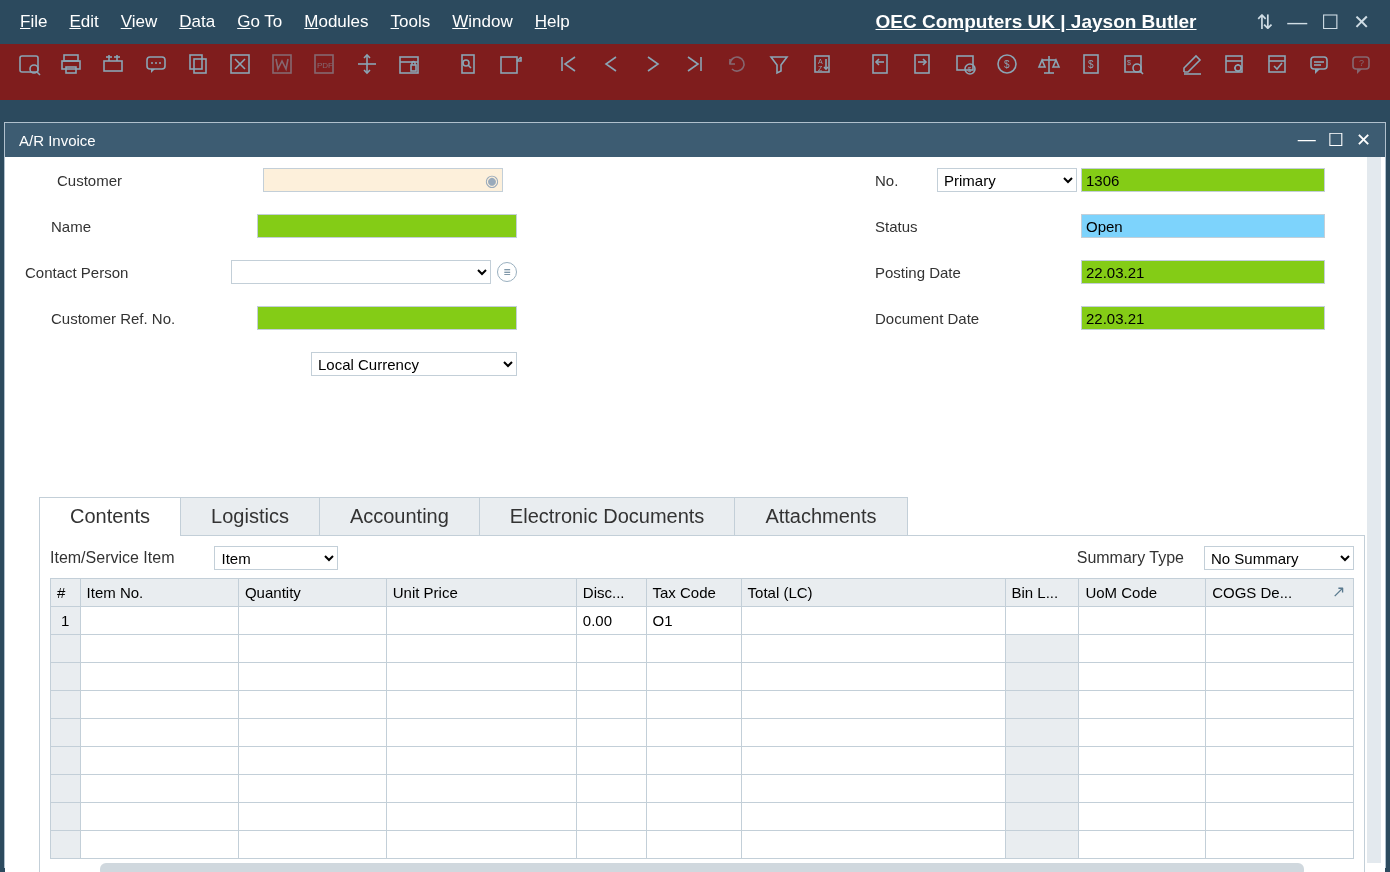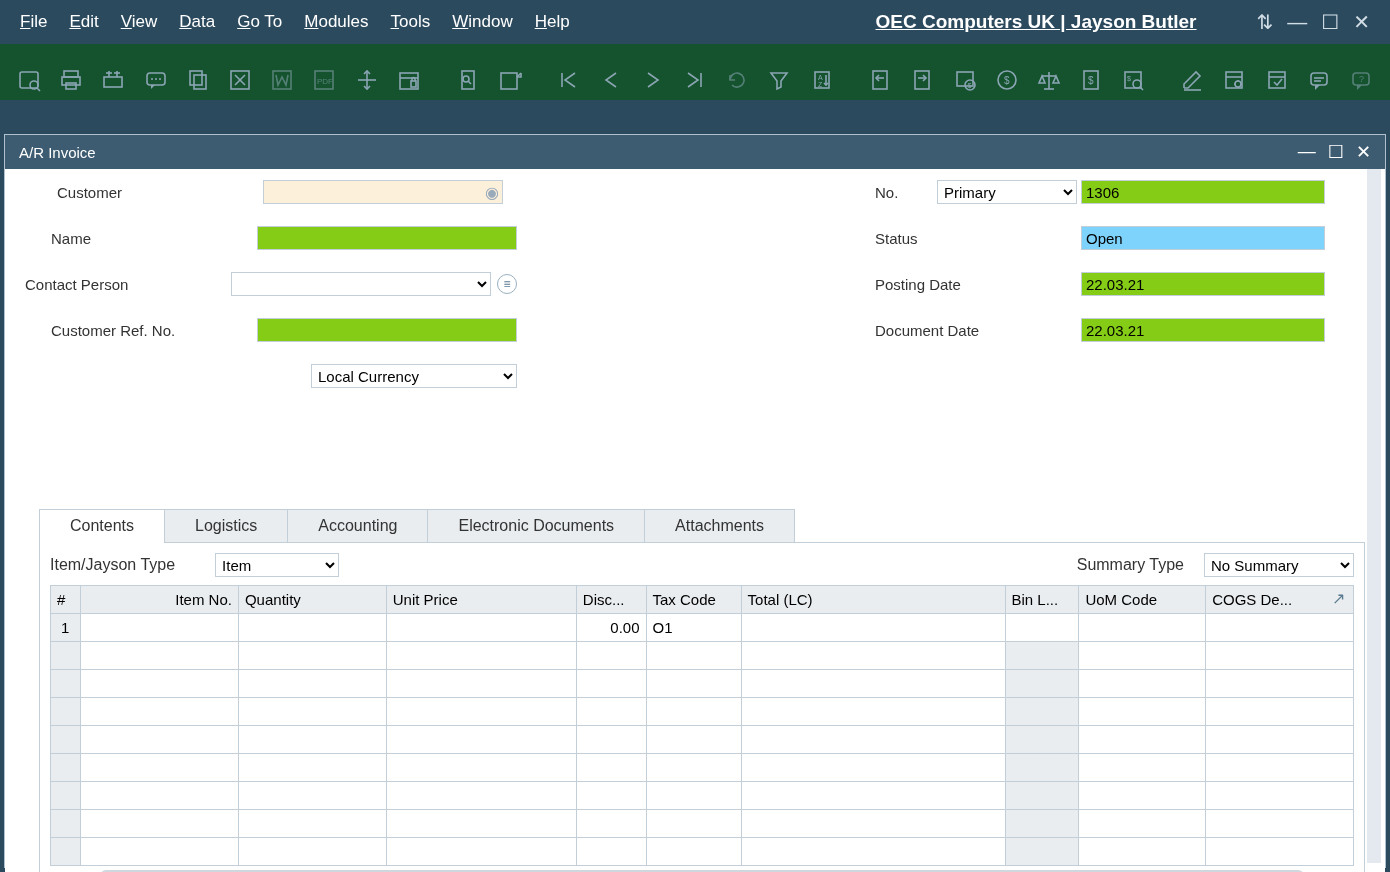--- a/index.html
+++ b/index.html
@@ -22,44 +22,43 @@
   font-weight: bold;
   text-decoration: underline;
   font-size: 19px;
   margin-right: 60px;
 }
 .menubar .win-controls-top { display: flex; align-items: center; gap: 14px; color: #d0dde5; font-size: 20px; }
 .menubar .win-controls-top span { cursor:pointer; }
 
 
 .toolbar {
-  background: #14532d;
+  background: #7f1d1d;
   height: 56px;
   display: flex;
-  align-items: flex-end;
+  align-items: flex-start;
   padding: 0 12px;
   gap: 8px;
 }
 .toolbar .tb-btn {
   width: 40px; height: 40px;
   display: flex; align-items: center; justify-content: center;
   color: #8ba5b5;
   cursor: pointer;
   font-size: 20px;
 }
 .toolbar .tb-sep { width: 10px; }
 .toolbar svg { display:block; }
 
 
 .doc-frame {
   position: absolute;
   left: 4px; right: 4px; top: 122px; bottom: 4px;
   background: #fff;
   border: 1px solid #b0c0cd;
-  margin-top: 12px;
 }
 .doc-titlebar {
   background: #3d5c72;
   color: #fff;
   height: 34px;
   display: flex;
   align-items: center;
   padding: 0 14px;
   font-size: 15px;
 }
@@ -120,21 +119,21 @@
   display: flex;
   border-bottom: 1px solid #c3cfd8;
   margin-top: 120px;
   margin-left: 14px;
 }
 .tab {
   border: 1px solid #c3cfd8;
   border-bottom: none;
   background: #e9edf0;
   padding: 7px 30px;
-  font-size: 16px;
+  font-size: 20px;
   color: #333;
   cursor: pointer;
   margin-right: -1px;
 }
 .tab.active {
   background: #fff;
   position: relative;
 }
 .tab.active::after {
   content:"";
@@ -174,21 +173,21 @@
   background: #e9edf0;
   font-weight: normal;
   white-space: nowrap;
 }
 .grid td.rownum {
   background: #e9edf0;
   text-align: center;
   width: 28px;
 }
 .grid td.shade { background: #e9edf0; }
-.grid .num { text-align: right; }
+.grid .num { }
 .grid-scroll {
   height: 14px;
   background: #d0d8de;
   margin: 4px 50px 10px 50px;
   border-radius: 6px;
 }
 .popout {
   position:absolute; right:4px; top:4px;
   width:18px; height:18px;
   color:#5a7a8f;
@@ -554,34 +553,34 @@
     <div class="tabs" id="tabs-holder">
         <div class="tab active">Contents</div>
         <div class="tab">Logistics</div>
         <div class="tab">Accounting</div>
         <div class="tab">Electronic Documents</div>
         <div class="tab">Attachments</div>
       </div>
 
     <div class="tab-content">
       <div class="itype-row">
-        <span class="lbl">Item/Jayson Type</span>
+        <span class="lbl">Item/Service Item</span>
         <select class="form-select" style="width:124px"><option>Item</option></select>
         <div class="spacer"></div>
         <span class="lbl" style="margin-right:20px">Summary Type</span>
         <select class="form-select" style="width:150px"><option>No Summary</option></select>
       </div>
 
       <div class="grid-wrap">
         <span class="popout">↗</span>
         <table class="grid">
           <thead>
               <tr id="grid-head">
                 <th style="width: 28px;">#</th>
-                <th style="width: 150px; text-align: right;">Item No.</th>
+                <th style="width: 150px;">Item No.</th>
                 <th style="width: 140px;">Quantity</th>
                 <th style="width: 180px;">Unit Price</th>
                 <th style="width: 66px;">Disc...</th>
                 <th style="width: 90px;">Tax Code</th>
                 <th style="width: 250px;">Total (LC)</th>
                 <th style="width: 70px;">Bin L...</th>
                 <th style="width: 120px;">UoM Code</th>
                 <th style="width: 140px;">COGS De...</th>
               </tr>
             </thead>

